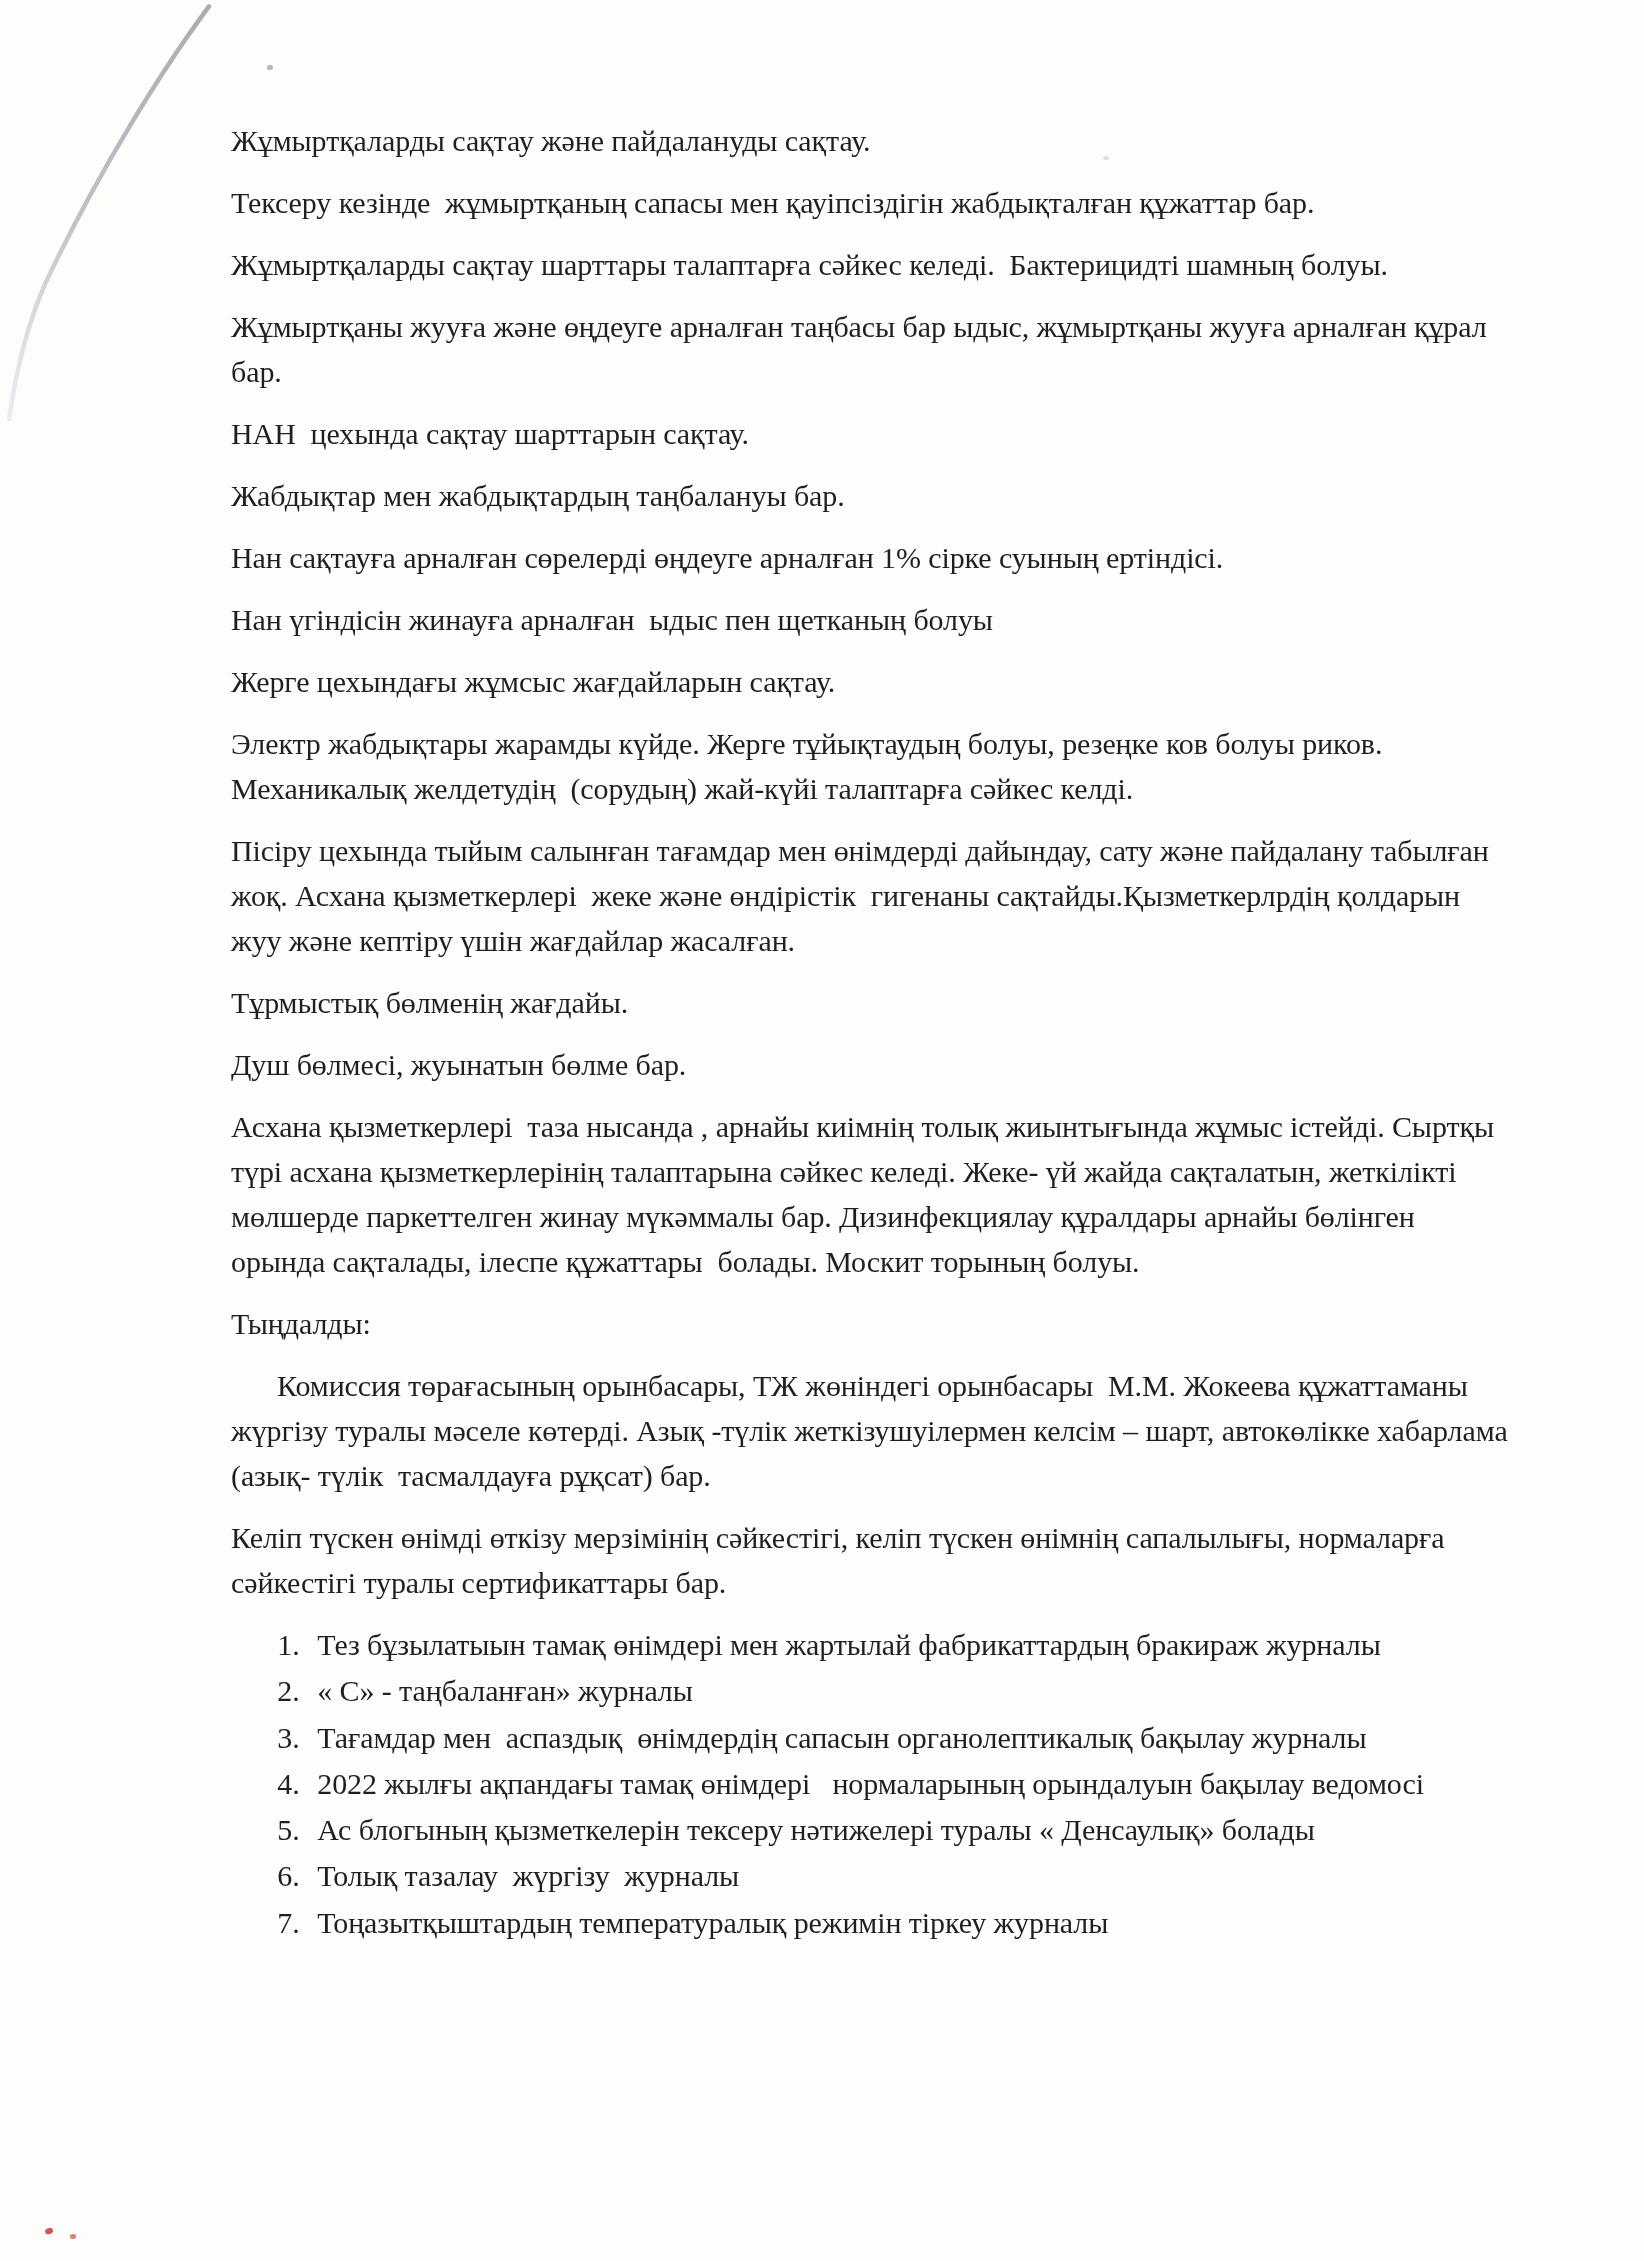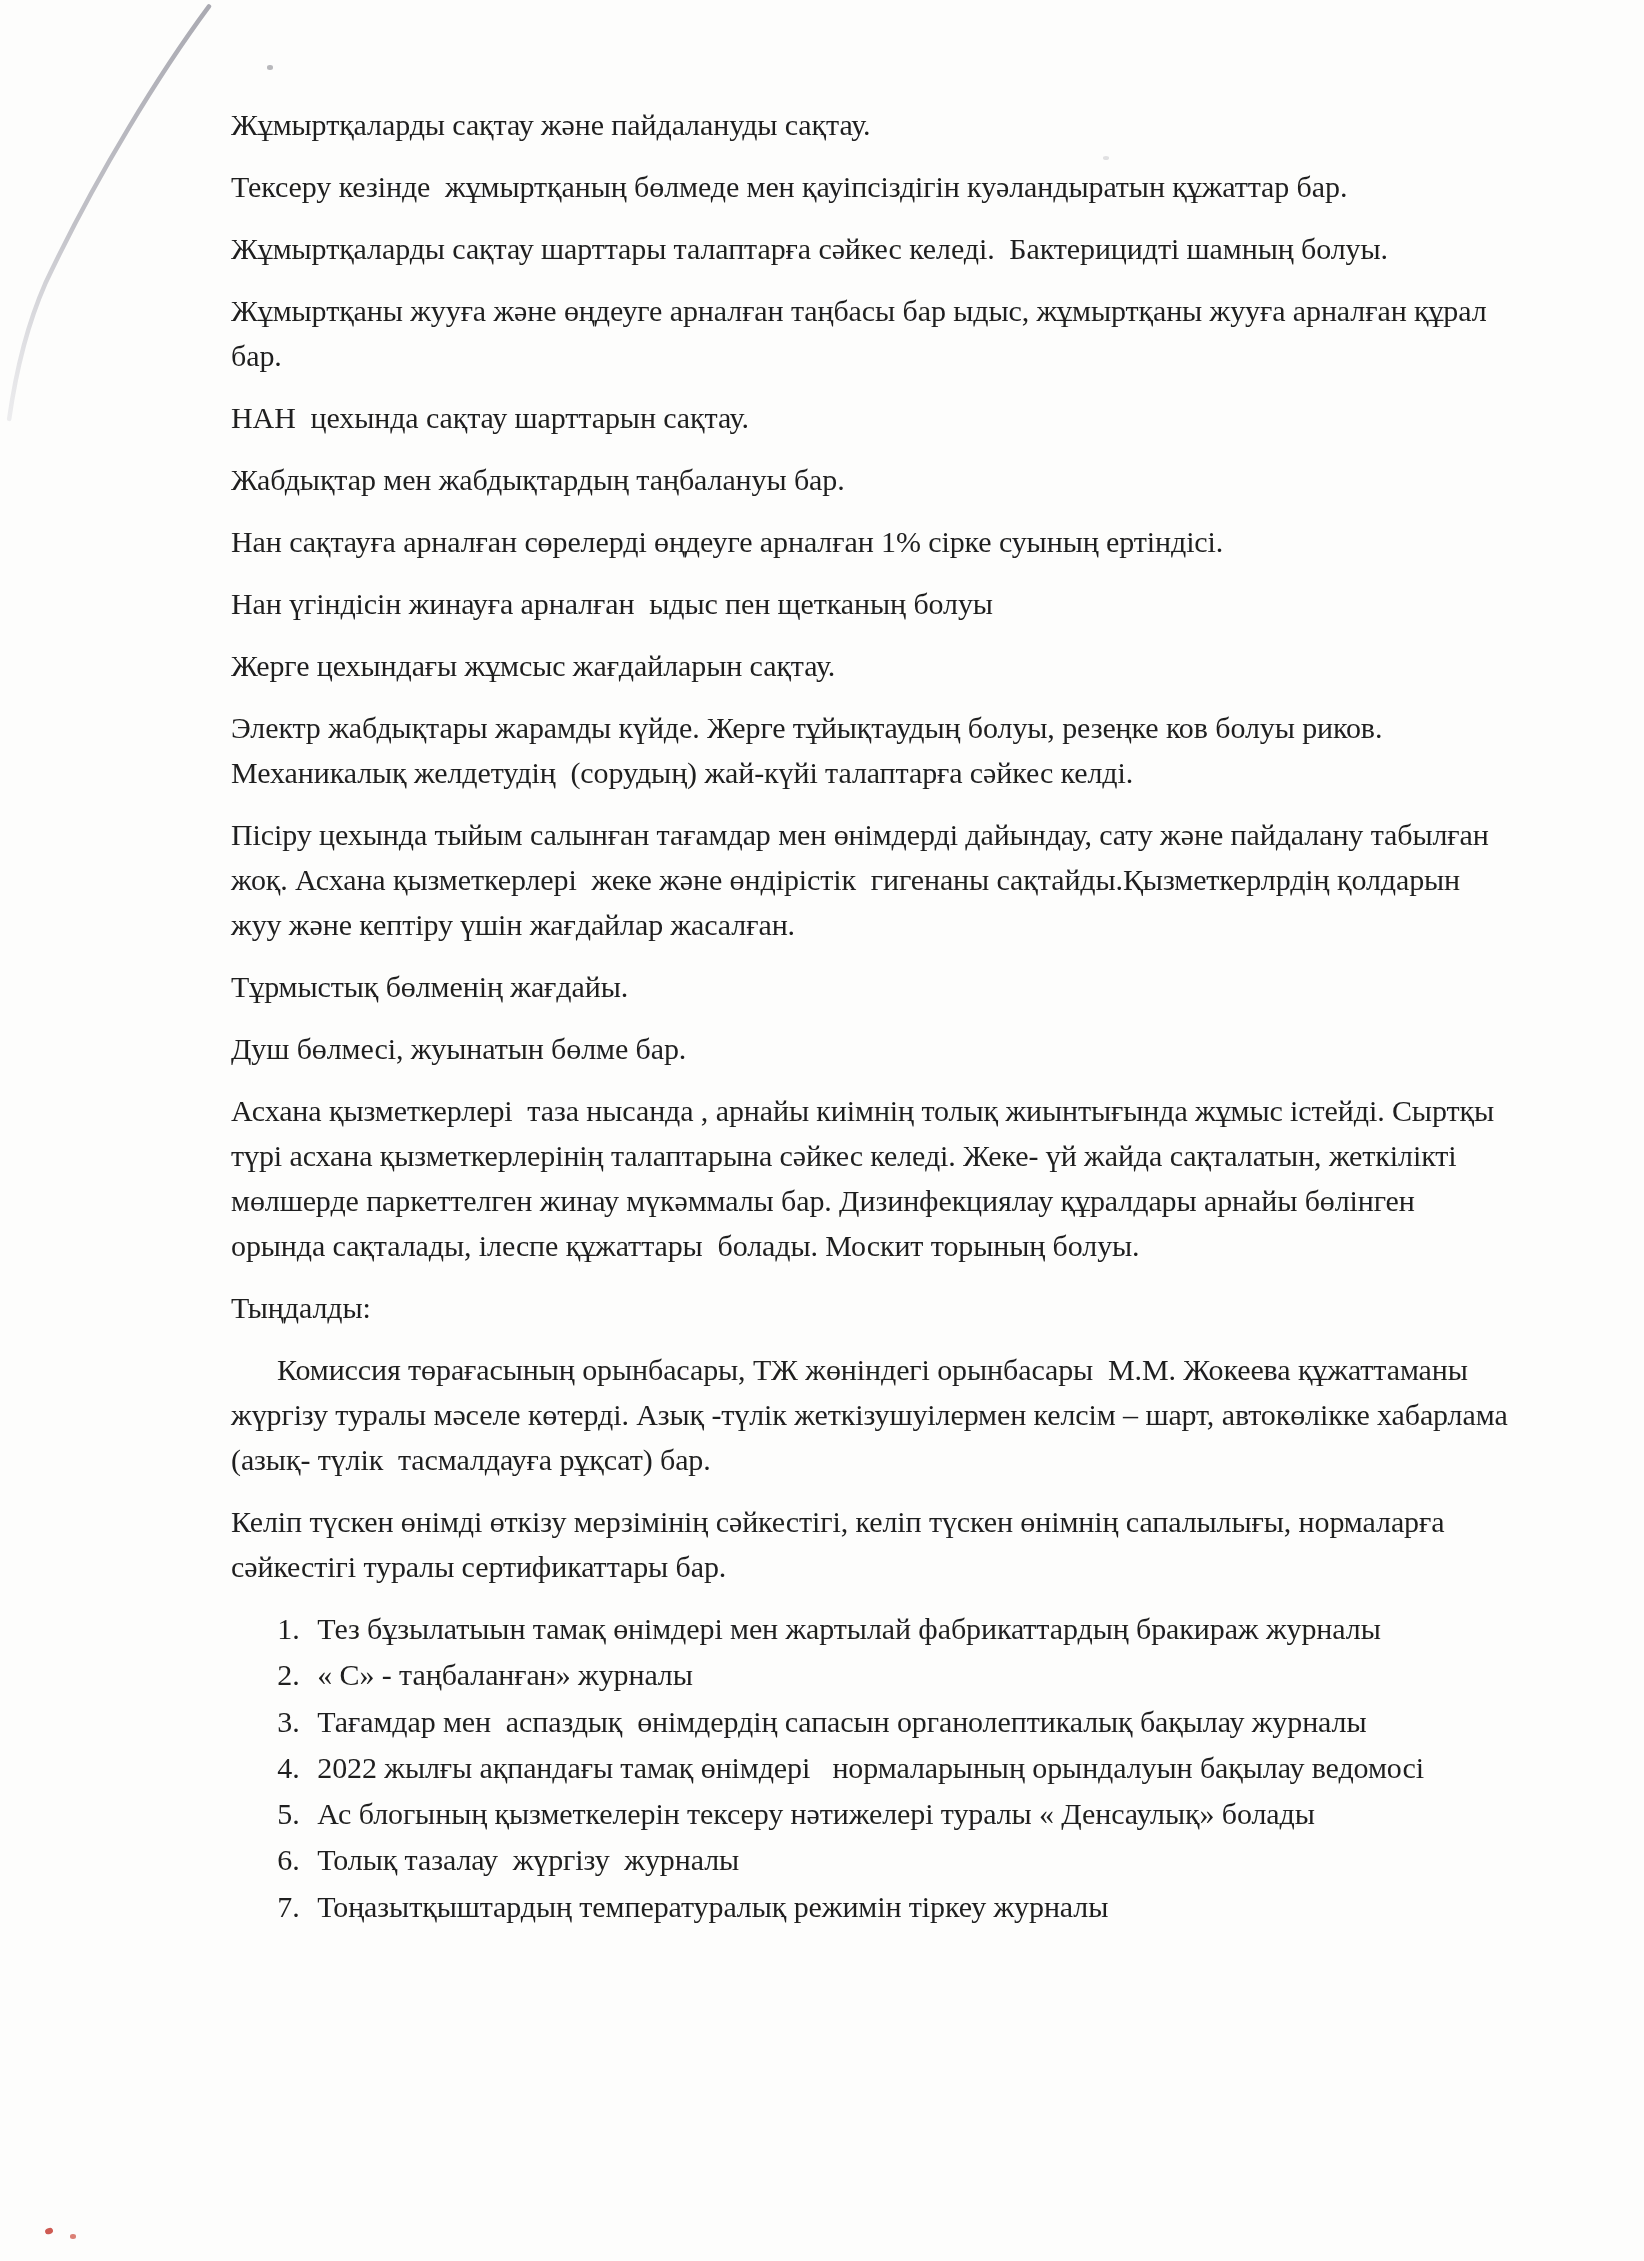--- a/index.html
+++ b/index.html
@@ -16,21 +16,21 @@
     font-family: "Liberation Serif", "DejaVu Serif", serif;
     color: #1f1f1f;
   }
   .text-block {
     position: absolute;
     left: 231px;
     top: 102px;
     width: 1279px;
   }
   .para {
-    margin: 0 0 17px 0;
+    margin: 16px 0 17px 0;
     font-size: 30px;
     line-height: 45px;
     letter-spacing: -0.1px;
     white-space: pre-wrap;
     text-align: left;
   }
   .para.indent {
     text-indent: 46px;
   }
   ol.journal-list {
@@ -97,21 +97,21 @@
     <path d="M324,10 C250,110 150,270 70,440 C48,490 26,565 14,650" fill="none" stroke="url(#creaseFade)" stroke-width="7" stroke-linecap="round"></path>
   </svg>
 
   <div class="speck speck-gray-1"></div>
   <div class="speck speck-gray-2"></div>
   <div class="speck speck-red-1"></div>
   <div class="speck speck-red-2"></div>
 
   <div class="text-block">
     <p class="para">Жұмыртқаларды сақтау және пайдалануды сақтау.</p>
-    <p class="para">Тексеру кезінде  жұмыртқаның бөлмеде мен қауіпсіздігін куәландыратын құжаттар бар.</p>
+    <p class="para">Тексеру кезінде  жұмыртқаның сапасы мен қауіпсіздігін жабдықталған құжаттар бар.</p>
     <p class="para">Жұмыртқаларды сақтау шарттары талаптарға сәйкес келеді.  Бактерицидті шамның болуы.</p>
     <p class="para">Жұмыртқаны жууға және өңдеуге арналған таңбасы бар ыдыс, жұмыртқаны жууға арналған құрал бар.</p>
     <p class="para">НАН  цехында сақтау шарттарын сақтау.</p>
     <p class="para">Жабдықтар мен жабдықтардың таңбалануы бар.</p>
     <p class="para">Нан сақтауға арналған сөрелерді өңдеуге арналған 1% сірке суының ертіндісі.</p>
     <p class="para">Нан үгіндісін жинауға арналған  ыдыс пен щетканың болуы</p>
     <p class="para">Жерге цехындағы жұмсыс жағдайларын сақтау.</p>
     <p class="para">Электр жабдықтары жарамды күйде. Жерге тұйықтаудың болуы, резеңке ков болуы риков. Механикалық желдетудің  (сорудың) жай-күйі талаптарға сәйкес келді.</p>
     <p class="para">Пісіру цехында тыйым салынған тағамдар мен өнімдерді дайындау, сату және пайдалану табылған жоқ. Асхана қызметкерлері  жеке және өндірістік  гигенаны сақтайды.Қызметкерлрдің қолдарын жуу және кептіру үшін жағдайлар жасалған.</p>
     <p class="para">Тұрмыстық бөлменің жағдайы.</p>

